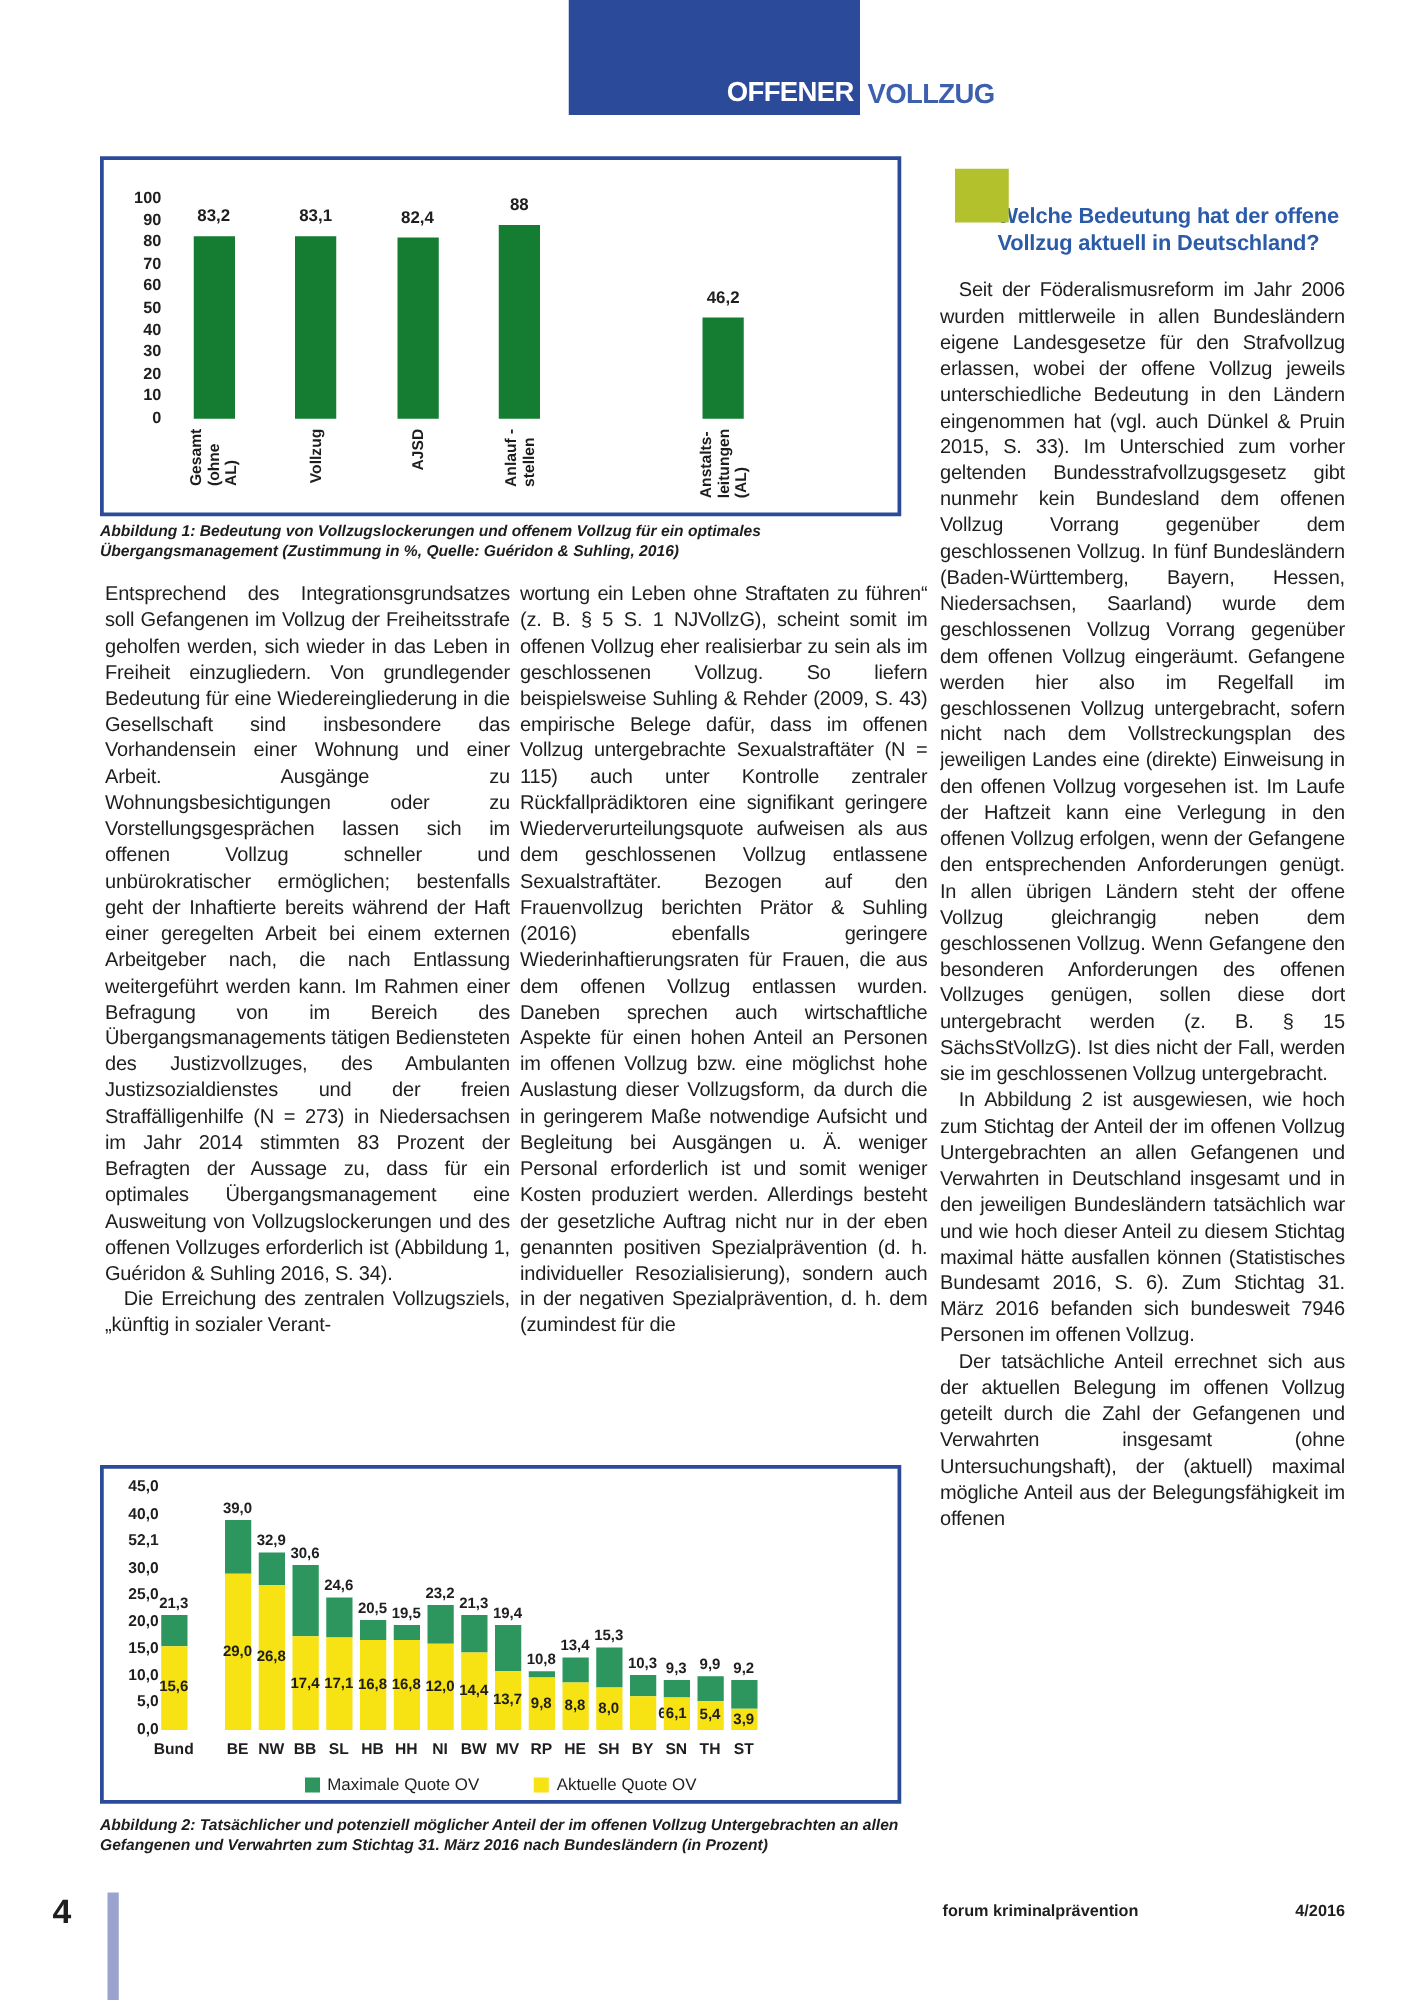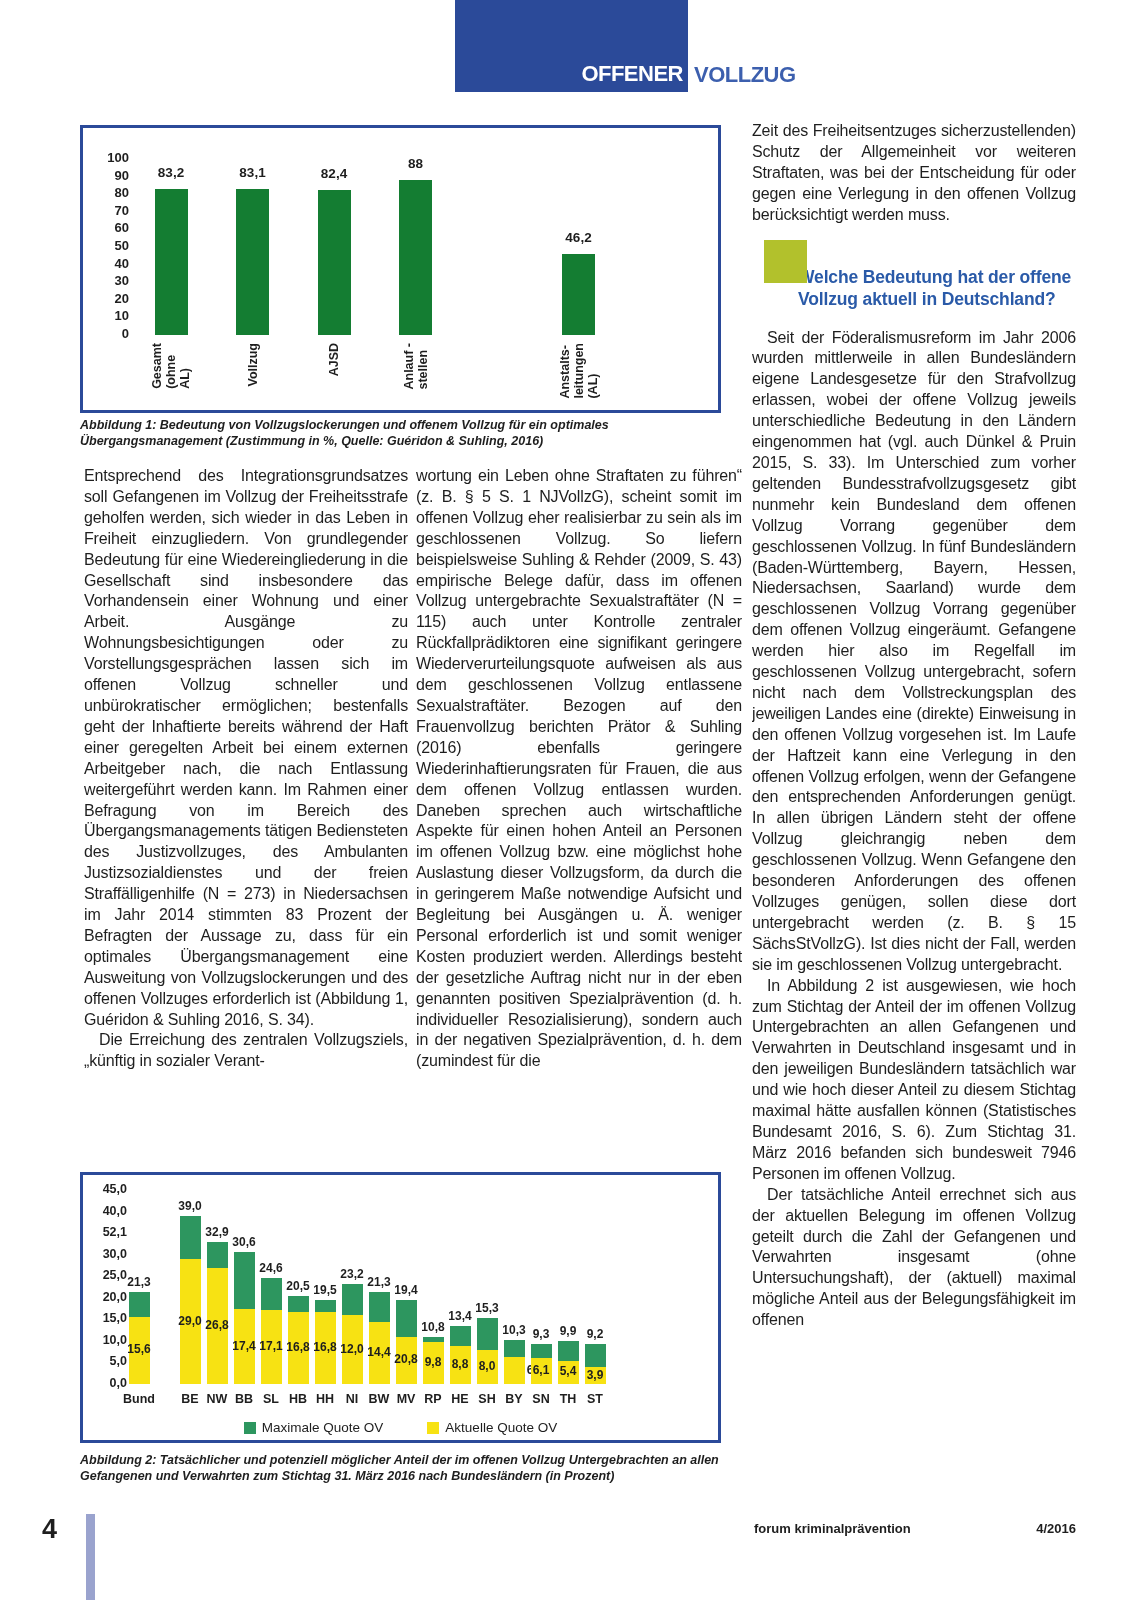--- a/index.html
+++ b/index.html
@@ -114,21 +114,20 @@
   <div class="col col1">
     <p class="para">Entsprechend des Integrationsgrundsatzes soll Gefangenen im Vollzug der Freiheitsstrafe geholfen werden, sich wieder in das Leben in Freiheit einzugliedern. Von grundlegender Bedeutung für eine Wiedereingliederung in die Gesellschaft sind insbesondere das Vorhandensein einer Wohnung und einer Arbeit. Ausgänge zu Wohnungsbesichtigungen oder zu Vorstellungsgesprächen lassen sich im offenen Vollzug schneller und unbürokratischer ermöglichen; bestenfalls geht der Inhaftierte bereits während der Haft einer geregelten Arbeit bei einem externen Arbeitgeber nach, die nach Entlassung weitergeführt werden kann. Im Rahmen einer Befragung von im Bereich des Übergangsmanagements tätigen Bediensteten des Justizvollzuges, des Ambulanten Justizsozialdienstes und der freien Straffälligenhilfe (N = 273) in Niedersachsen im Jahr 2014 stimmten 83 Prozent der Befragten der Aussage zu, dass für ein optimales Übergangsmanagement eine Ausweitung von Vollzugslockerungen und des offenen Vollzuges erforderlich ist (Abbildung 1, Guéridon &amp; Suhling 2016, S. 34).</p>
     <p class="para indent">Die Erreichung des zentralen Vollzugsziels, „künftig in sozialer Verant-</p>
   </div>
 
   <div class="col col2">
     <p class="para">wortung ein Leben ohne Straftaten zu führen“ (z. B. § 5 S. 1 NJVollzG), scheint somit im offenen Vollzug eher realisierbar zu sein als im geschlossenen Vollzug. So liefern beispielsweise Suhling &amp; Rehder (2009, S. 43) empirische Belege dafür, dass im offenen Vollzug untergebrachte Sexualstraftäter (N = 115) auch unter Kontrolle zentraler Rückfallprädiktoren eine signifikant geringere Wiederverurteilungsquote aufweisen als aus dem geschlossenen Vollzug entlassene Sexualstraftäter. Bezogen auf den Frauenvollzug berichten Prätor &amp; Suhling (2016) ebenfalls geringere Wiederinhaftierungsraten für Frauen, die aus dem offenen Vollzug entlassen wurden. Daneben sprechen auch wirtschaftliche Aspekte für einen hohen Anteil an Personen im offenen Vollzug bzw. eine möglichst hohe Auslastung dieser Vollzugsform, da durch die in geringerem Maße notwendige Aufsicht und Begleitung bei Ausgängen u. Ä. weniger Personal erforderlich ist und somit weniger Kosten produziert werden. Allerdings besteht der gesetzliche Auftrag nicht nur in der eben genannten positiven Spezialprävention (d. h. individueller Resozialisierung), sondern auch in der negativen Spezialprävention, d. h. dem (zumindest für die</p>
   </div>
 
   <div class="col col3">
-    <p class="para">Zeit des Freiheitsentzuges sicherzustellenden) Schutz der Allgemeinheit vor weiteren Straftaten, was bei der Entscheidung für oder gegen eine Verlegung in den offenen Vollzug berücksichtigt werden muss.</p>
     <div class="section-heading">
       <span class="section-marker"></span>
       <span class="section-title">Welche Bedeutung hat der offene Vollzug aktuell in Deutschland?</span>
     </div>
     <p class="para indent">Seit der Föderalismusreform im Jahr 2006 wurden mittlerweile in allen Bundesländern eigene Landesgesetze für den Strafvollzug erlassen, wobei der offene Vollzug jeweils unterschiedliche Bedeutung in den Ländern eingenommen hat (vgl. auch Dünkel &amp; Pruin 2015, S. 33). Im Unterschied zum vorher geltenden Bundesstrafvollzugsgesetz gibt nunmehr kein Bundesland dem offenen Vollzug Vorrang gegenüber dem geschlossenen Vollzug. In fünf Bundesländern (Baden-Württemberg, Bayern, Hessen, Niedersachsen, Saarland) wurde dem geschlossenen Vollzug Vorrang gegenüber dem offenen Vollzug eingeräumt. Gefangene werden hier also im Regelfall im geschlossenen Vollzug untergebracht, sofern nicht nach dem Vollstreckungsplan des jeweiligen Landes eine (direkte) Einweisung in den offenen Vollzug vorgesehen ist. Im Laufe der Haftzeit kann eine Verlegung in den offenen Vollzug erfolgen, wenn der Gefangene den entsprechenden Anforderungen genügt. In allen übrigen Ländern steht der offene Vollzug gleichrangig neben dem geschlossenen Vollzug. Wenn Gefangene den besonderen Anforderungen des offenen Vollzuges genügen, sollen diese dort untergebracht werden (z. B. § 15 SächsStVollzG). Ist dies nicht der Fall, werden sie im geschlossenen Vollzug untergebracht.</p>
     <p class="para indent">In Abbildung 2 ist ausgewiesen, wie hoch zum Stichtag der Anteil der im offenen Vollzug Untergebrachten an allen Gefangenen und Verwahrten in Deutschland insgesamt und in den jeweiligen Bundesländern tatsächlich war und wie hoch dieser Anteil zu diesem Stichtag maximal hätte ausfallen können (Statistisches Bundesamt 2016, S. 6). Zum Stichtag 31. März 2016 befanden sich bundesweit 7946 Personen im offenen Vollzug.</p>
     <p class="para indent">Der tatsächliche Anteil errechnet sich aus der aktuellen Belegung im offenen Vollzug geteilt durch die Zahl der Gefangenen und Verwahrten insgesamt (ohne Untersuchungshaft), der (aktuell) maximal mögliche Anteil aus der Belegungsfähigkeit im offenen</p>
   </div>
 
   <div class="chart-box c2">
@@ -183,21 +182,21 @@
       <div class="c2-yval" style="left: 247.03px; top: 166.52px;">12,0</div>
       <div class="c2-xlab" style="left: 247.03px; top: 217px;">NI</div>
       <div class="c2-seg" style="left: 285.53px; top: 117.197px; width: 21px; height: 29.739px; background: rgb(45, 150, 95);"></div>
       <div class="c2-seg" style="left: 285.53px; top: 146.936px; width: 21px; height: 62.064px; background: rgb(247, 226, 19);"></div>
       <div class="c2-tot" style="left: 274.03px; top: 100.197px;">21,3</div>
       <div class="c2-yval" style="left: 274.03px; top: 169.968px;">14,4</div>
       <div class="c2-xlab" style="left: 274.03px; top: 217px;">BW</div>
       <div class="c2-seg" style="left: 312.53px; top: 125.386px; width: 21px; height: 36.204px; background: rgb(45, 150, 95);"></div>
       <div class="c2-seg" style="left: 312.53px; top: 161.59px; width: 21px; height: 47.41px; background: rgb(247, 226, 19);"></div>
       <div class="c2-tot" style="left: 301.03px; top: 108.386px;">19,4</div>
-      <div class="c2-yval" style="left: 301.03px; top: 177.295px;">20,8</div>
+      <div class="c2-yval" style="left: 301.03px; top: 177.295px;">13,7</div>
       <div class="c2-xlab" style="left: 301.03px; top: 217px;">MV</div>
       <div class="c2-seg" style="left: 339.53px; top: 162.452px; width: 21px; height: 4.31px; background: rgb(45, 150, 95);"></div>
       <div class="c2-seg" style="left: 339.53px; top: 166.762px; width: 21px; height: 42.238px; background: rgb(247, 226, 19);"></div>
       <div class="c2-tot" style="left: 328.03px; top: 145.452px;">10,8</div>
       <div class="c2-yval" style="left: 328.03px; top: 179.881px;">9,8</div>
       <div class="c2-xlab" style="left: 328.03px; top: 217px;">RP</div>
       <div class="c2-seg" style="left: 366.53px; top: 151.246px; width: 21px; height: 19.826px; background: rgb(45, 150, 95);"></div>
       <div class="c2-seg" style="left: 366.53px; top: 171.072px; width: 21px; height: 37.928px; background: rgb(247, 226, 19);"></div>
       <div class="c2-tot" style="left: 355.03px; top: 134.246px;">13,4</div>
       <div class="c2-yval" style="left: 355.03px; top: 182.036px;">8,8</div>

